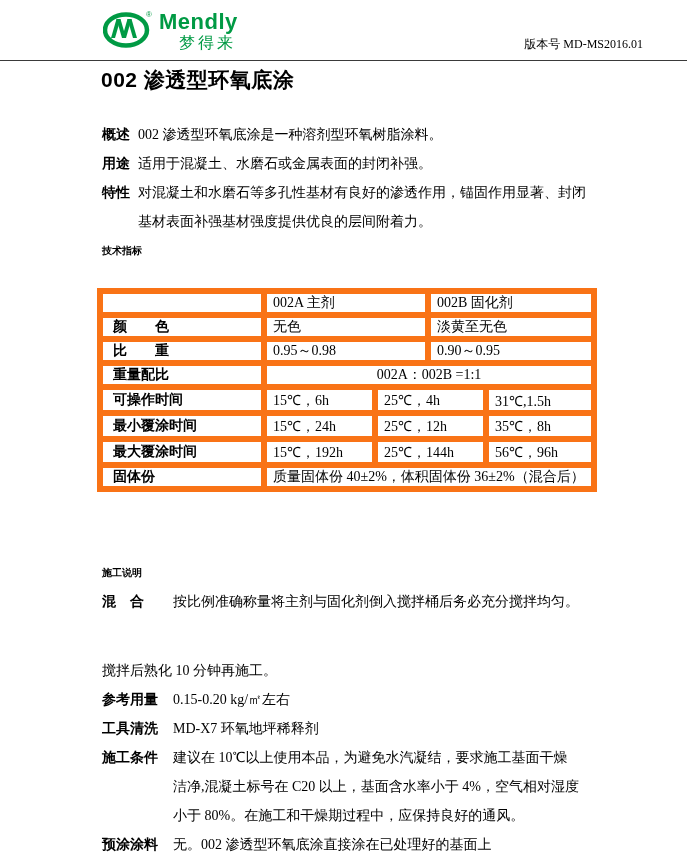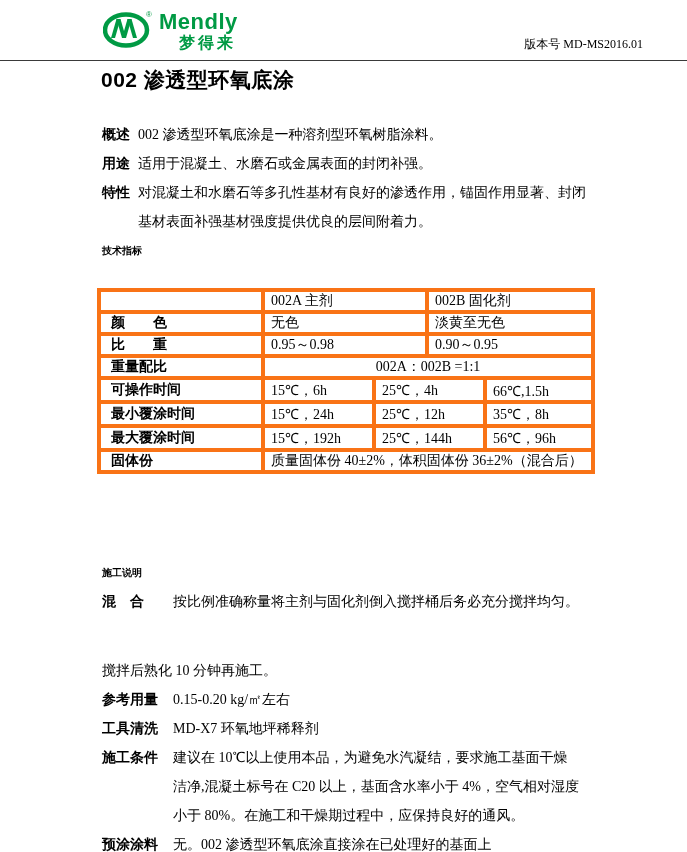--- a/index.html
+++ b/index.html
@@ -21,21 +21,21 @@
     border-bottom: 1px solid #3a3a3a;
   }
   .logo { position: absolute; left: 103px; top: 9px; display: flex; align-items: flex-start; }
   .logo-emblem { width: 52px; height: 40px; display: block; }
   .logo-text { margin-left: 4px; padding-top: 3px; }
   .brand-name {
     color: #009A44; font-weight: bold; font-size: 22px; line-height: 20px;
     letter-spacing: 0.5px; font-family: "Liberation Sans", sans-serif;
   }
   .brand-cn {
-    color: #009A44; font-weight: bold; font-size: 16px; line-height: 18px;
+    color: #009A44; font-weight: normal; font-size: 16px; line-height: 18px;
     letter-spacing: 3px; margin-left: 20px; margin-top: 2px;
   }
   .version {
     position: absolute; right: 44px; top: 36px;
     font-family: "Liberation Serif", serif; font-size: 12px; color: #000;
   }
 
   
   .doc-title {
     position: absolute; left: 101px; top: 66px;
@@ -59,21 +59,21 @@
     font-family: Liberation Serif, serif;
   }
 
   
   .spec {
     position: absolute; left: 97px; top: 288px;
     border-collapse: collapse; table-layout: fixed;
     width: 494px; font-size: 14px;
   }
   .spec td {
-    border: 4px solid #f97316;
+    border: 6px solid #f97316;
     height: 17px; padding: 0 6px;
     vertical-align: middle;
     font-family: "Liberation Serif", serif;
     overflow: hidden; white-space: nowrap;
   }
   .spec td.lblcell {
     font-family: "Liberation Sans", sans-serif;
     font-weight: bold; padding-left: 10px;
   }
   .spec td.center { text-align: center; }
@@ -163,21 +163,21 @@
       <td colspan="2">0.90～0.95</td>
     </tr>
     <tr>
       <td class="lblcell">重量配比</td>
       <td colspan="4" class="center">002A：002B =1:1</td>
     </tr>
     <tr>
       <td class="lblcell">可操作时间</td>
       <td>15℃，6h</td>
       <td colspan="2">25℃，4h</td>
-      <td>66℃,1.5h</td>
+      <td>31℃,1.5h</td>
     </tr>
     <tr>
       <td class="lblcell">最小覆涂时间</td>
       <td>15℃，24h</td>
       <td colspan="2">25℃，12h</td>
       <td>35℃，8h</td>
     </tr>
     <tr>
       <td class="lblcell">最大覆涂时间</td>
       <td>15℃，192h</td>

